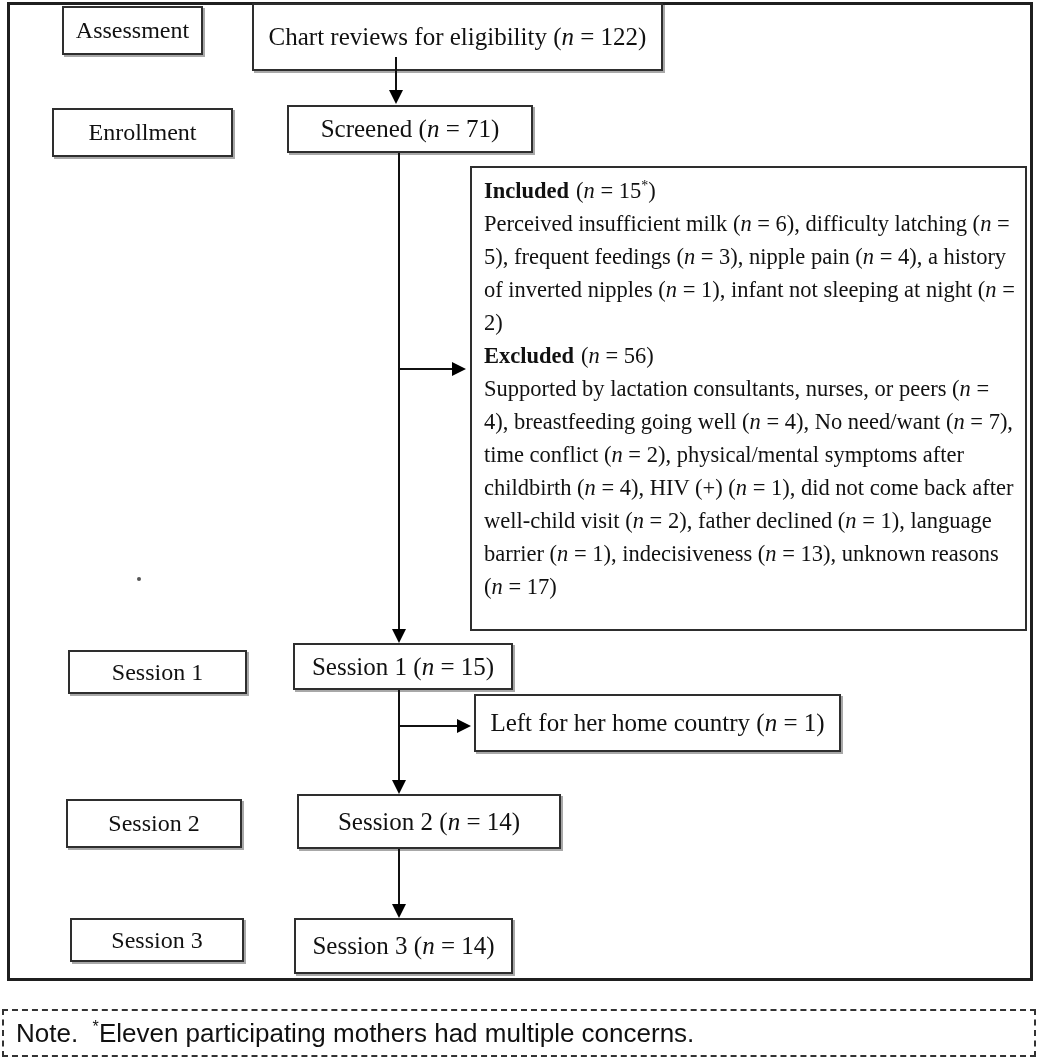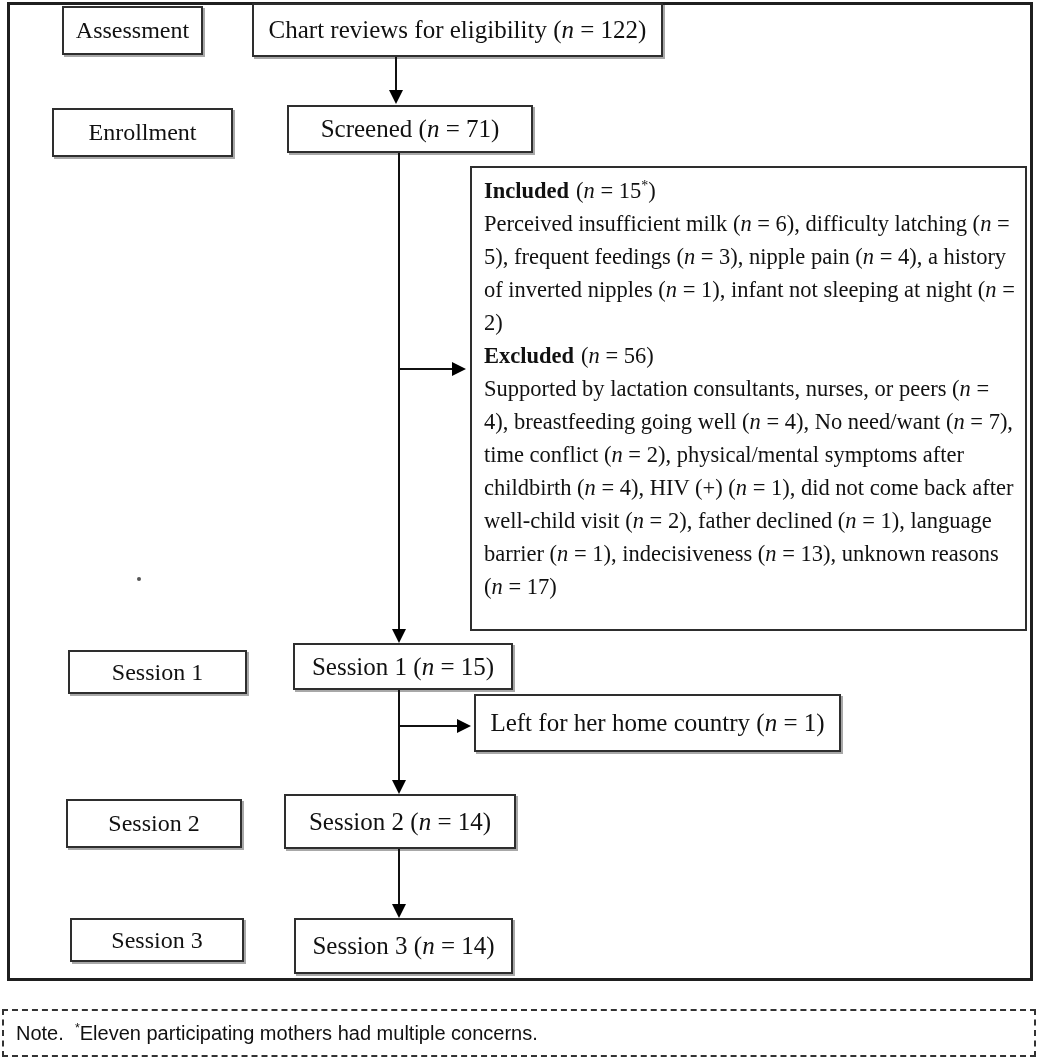--- a/index.html
+++ b/index.html
@@ -56,21 +56,21 @@
     border-top:7px solid transparent;
     border-bottom:7px solid transparent;
     border-left:14px solid #000;
   }
   .note-box{
     position:absolute;
     box-sizing:border-box;
     border:2px dashed #333;
     background:#ffffff;
     font-family:"Liberation Sans", sans-serif;
-    font-size:20px;
+    font-size:26px;
     display:flex;
     align-items:center;
     padding-left:12px;
   }
   .note-box .sp{ white-space:pre; }
   sup{ font-size:0.62em; line-height:0; vertical-align:super; }
   i{ font-style:italic; }
   .dot{
     position:absolute; width:4px; height:4px;
     background:#555; border-radius:50%;
@@ -92,21 +92,21 @@
   <div class="box label-box" style="left:68px; top:650px; width:179px; height:44px;align-items:center;">
     <span>Session 1</span>
   </div>
   <div class="box label-box" style="left:66px; top:799px; width:176px; height:49px;">
     <span>Session 2</span>
   </div>
   <div class="box label-box" style="left:70px; top:918px; width:174px; height:44px;">
     <span>Session 3</span>
   </div>
 
-  <div class="box node-box" style="left:252px; top:3px; width:411px; height:54px;">
+  <div class="box node-box" style="left:252px; top:3px; width:411px; height:68px;">
     <span>Chart reviews for eligibility (<i>n</i> = 122)</span>
   </div>
 
   <div class="box node-box" style="left:287px; top:105px; width:246px; height:48px;">
     <span>Screened (<i>n</i> = 71)</span>
   </div>
 
   <div class="detail-box" style="left:470px; top:166px; width:557px; height:465px;">
     <p><strong>Included</strong><span class="heading-n">(<i>n</i> = 15<sup>*</sup>)</span></p>
     <p>Perceived insufficient milk (<i>n</i> = 6), difficulty latching (<i>n</i> = 5), frequent feedings (<i>n</i> = 3), nipple pain (<i>n</i> = 4), a history of inverted nipples (<i>n</i> = 1), infant not sleeping at night (<i>n</i> = 2)</p>
@@ -115,21 +115,21 @@
   </div>
 
   <div class="box node-box" style="left:293px; top:643px; width:220px; height:47px;">
     <span>Session 1 (<i>n</i> = 15)</span>
   </div>
 
   <div class="box node-box" style="left:474px; top:694px; width:367px; height:58px;">
     <span>Left for her home country (<i>n</i> = 1)</span>
   </div>
 
-  <div class="box node-box" style="left:284px; top:794px; width:232px; height:55px;font-family:Liberation Serif, serif;">
+  <div class="box node-box" style="left:297px; top:794px; width:264px; height:55px;font-family:Liberation Serif, serif;">
     <span>Session 2 (<i>n</i> = 14)</span>
   </div>
 
   <div class="box node-box" style="left:294px; top:918px; width:219px; height:56px;">
     <span>Session 3 (<i>n</i> = 14)</span>
   </div>
 
   <div class="vline" style="left:395px; top:57px;  height:33px;"></div>
   <div class="head-down" style="left:389px; top:90px;"></div>
 

